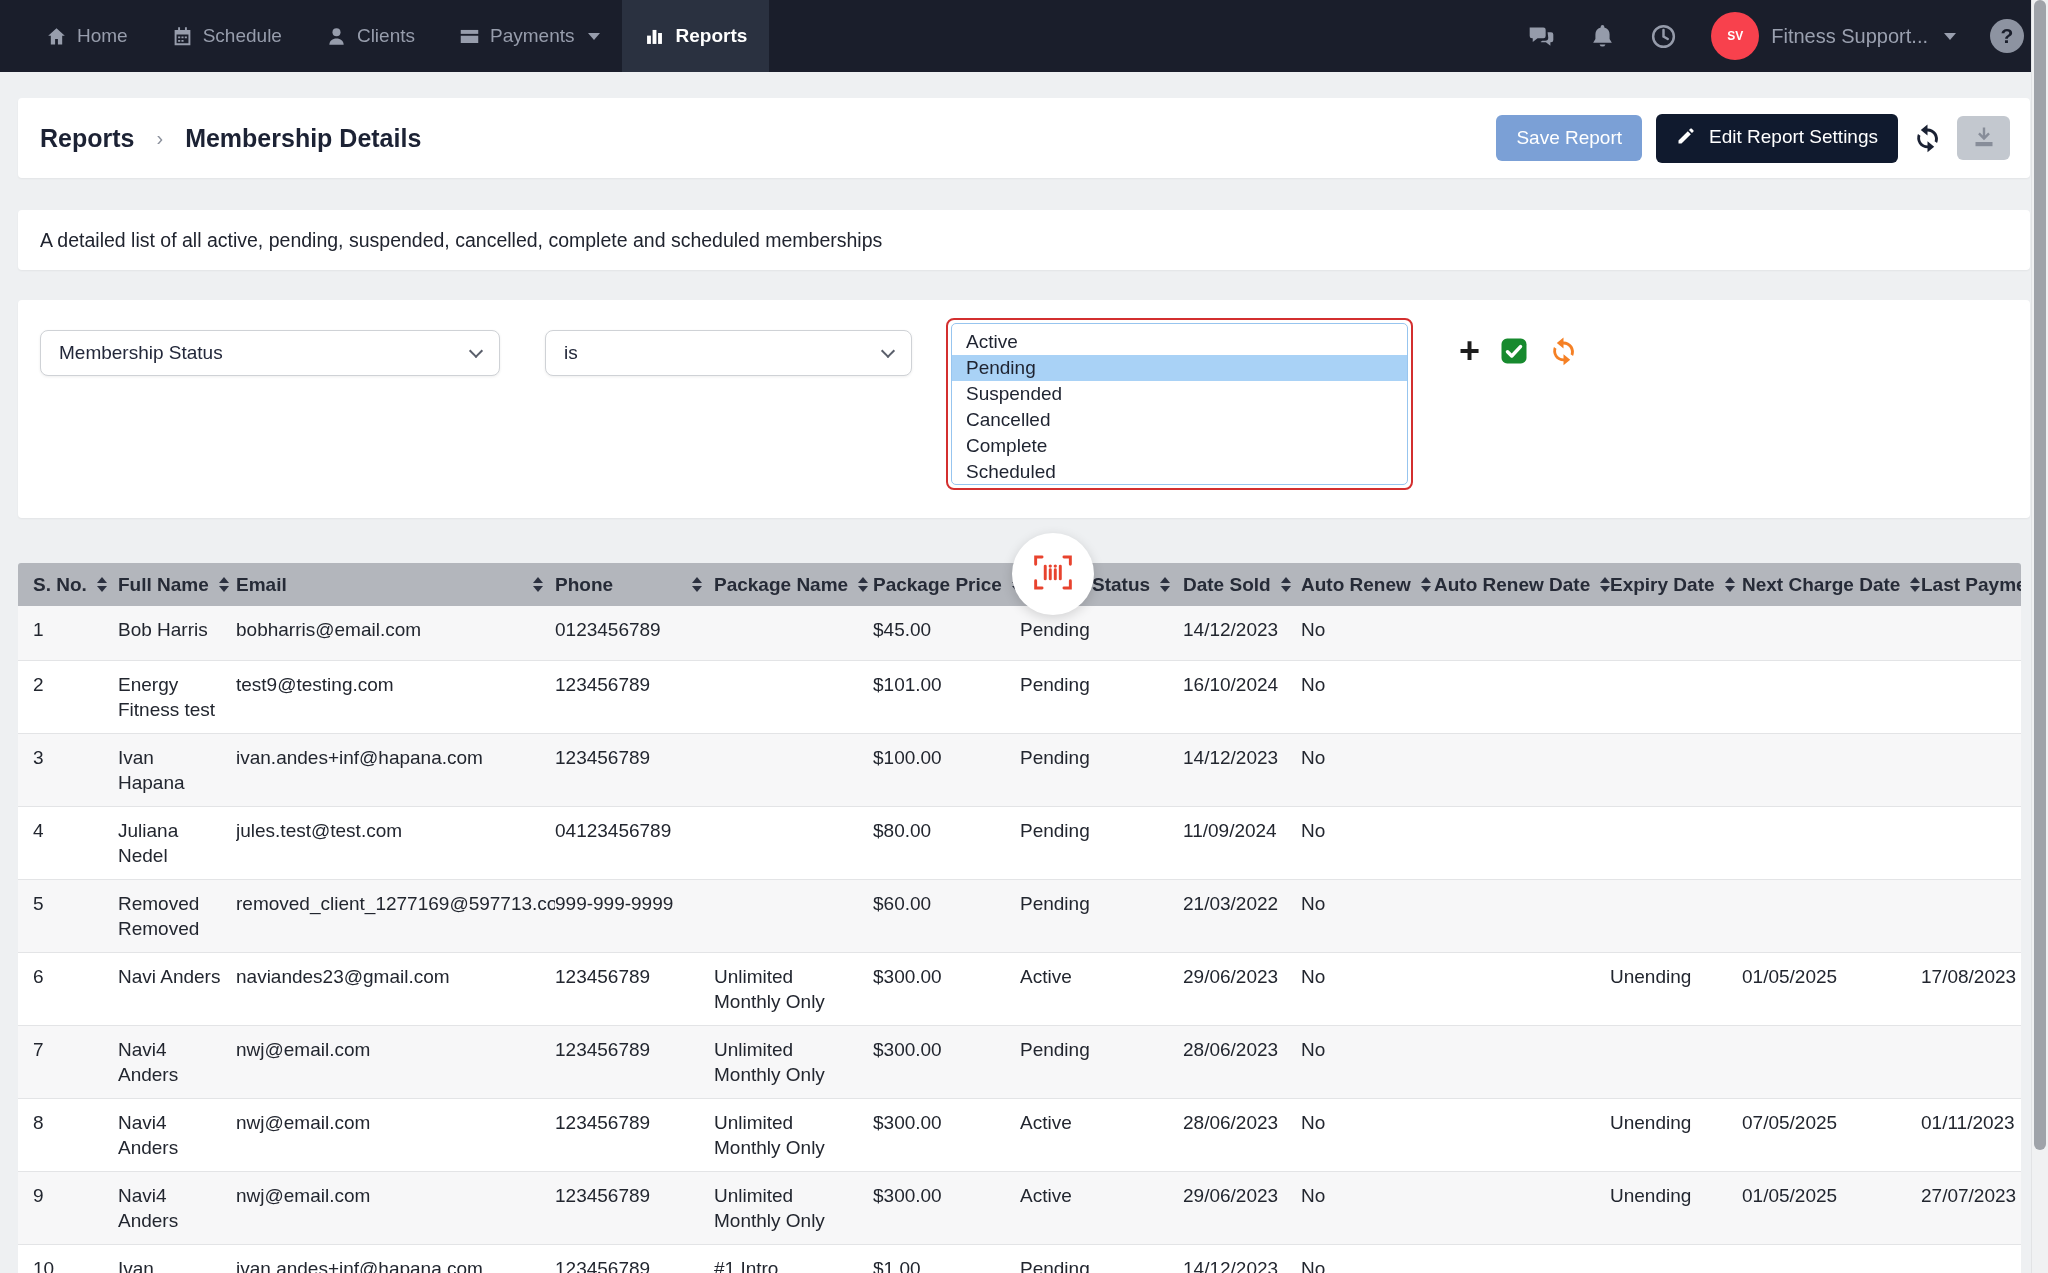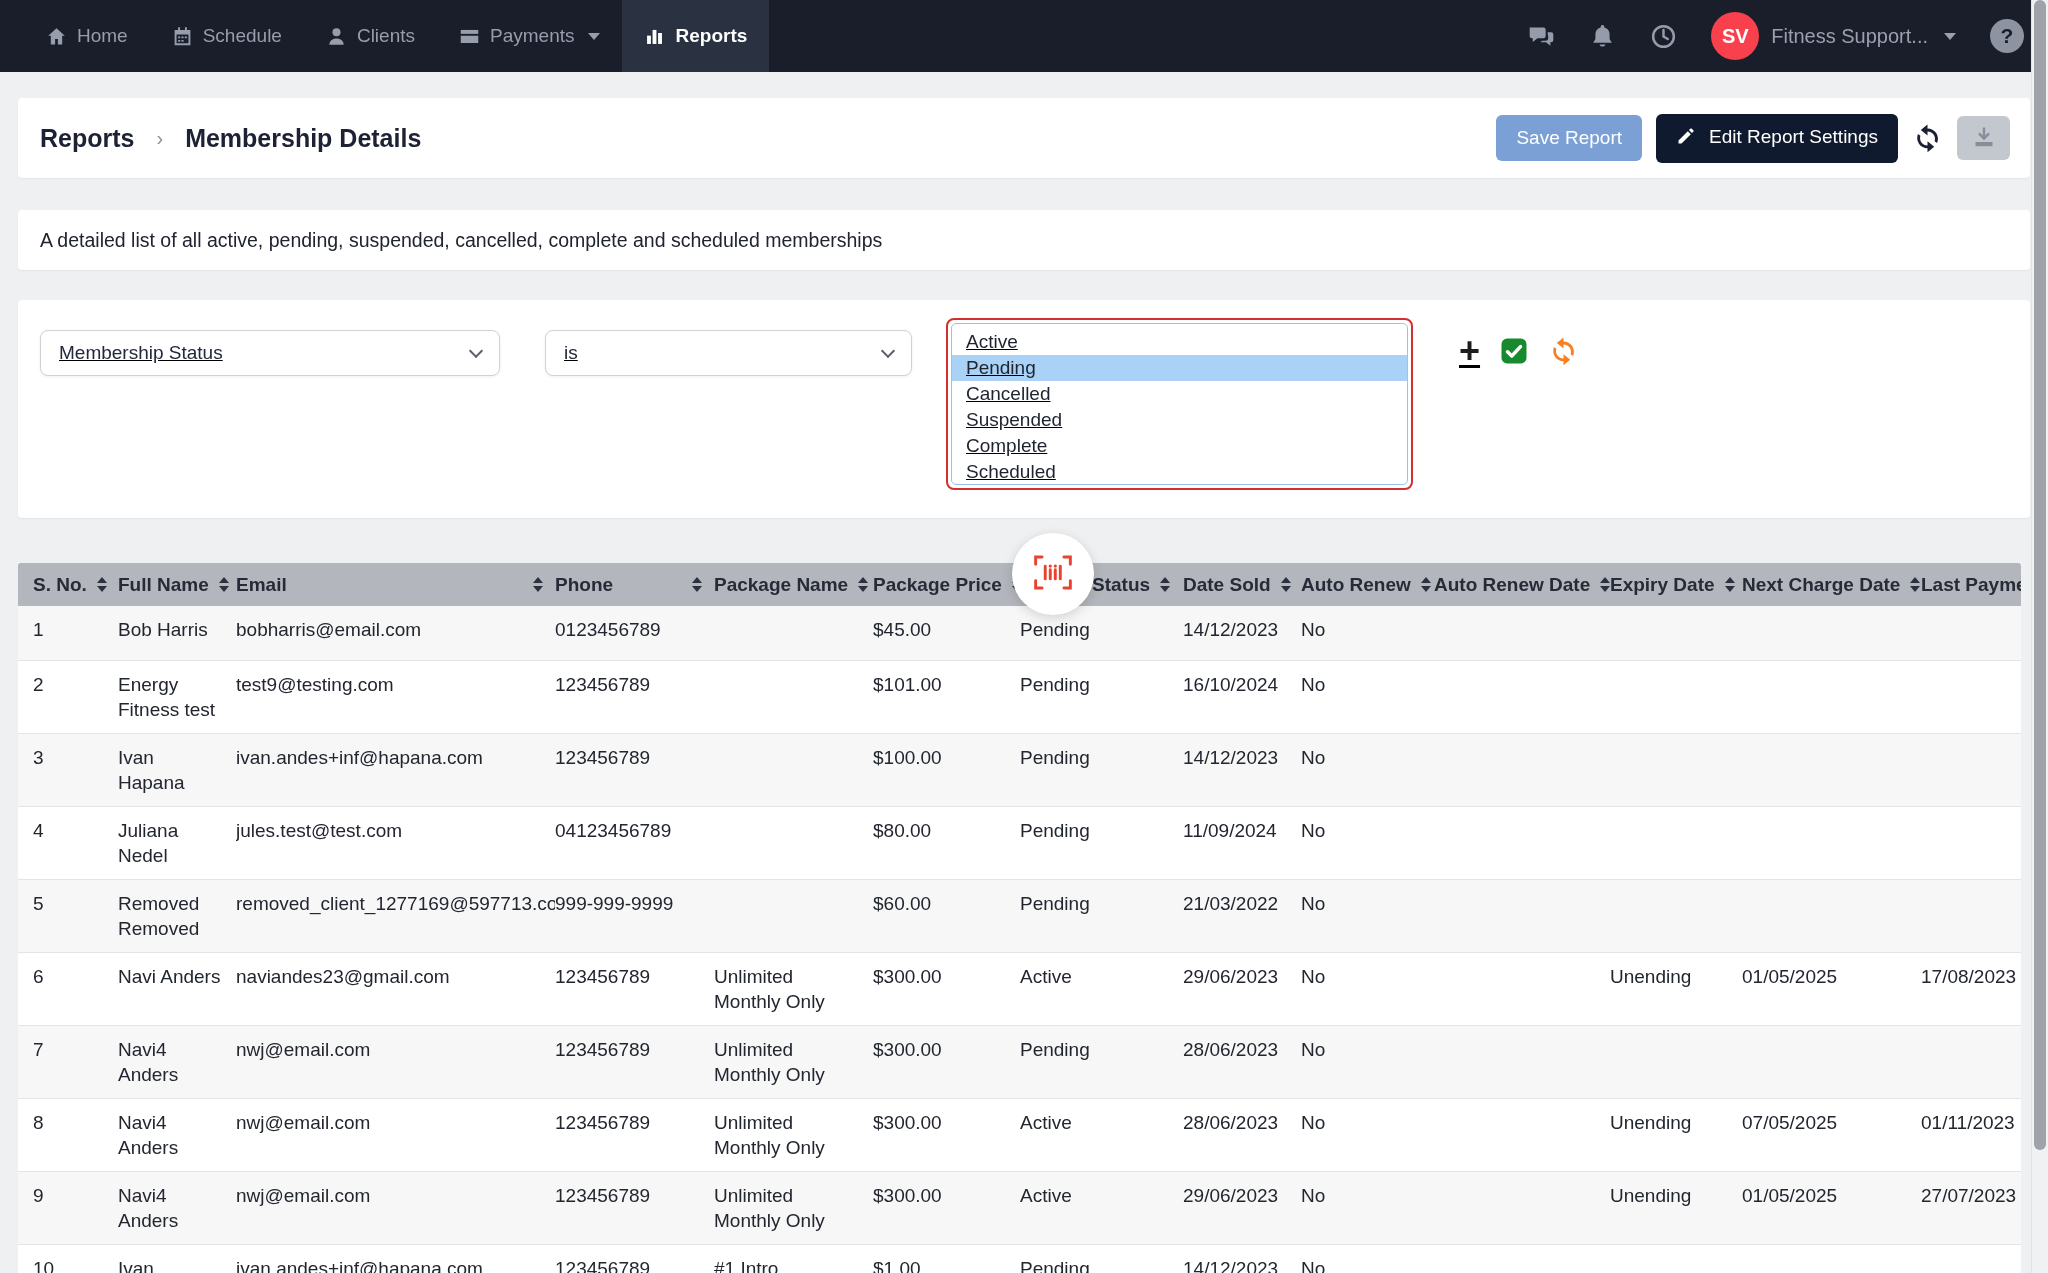--- a/index.html
+++ b/index.html
@@ -21,21 +21,21 @@
   }
   .nav-item.active { background: var(--nav-active-bg,#2a3140); color:#fff; font-weight:bold; }
   .nav-item svg { width:21px; height:21px; display:block; }
   .caret { width:0; height:0; border-left:6px solid transparent; border-right:6px solid transparent;
     border-top:7px solid currentColor; margin-left:4px; }
   .nav-right { display:flex; align-items:center; gap:34px; }
   .nav-icon-btn { color:#959baa; cursor:pointer; }
   .nav-icon-btn svg { width:27px; height:27px; display:block; }
   .account { display:flex; align-items:center; gap:12px; cursor:pointer; }
   .avatar { width:48px; height:48px; border-radius:50%; background:var(--avatar-red,#f8414d);
-    color:#fff; font-weight:bold; font-size:20px; display:flex; align-items:center; justify-content:center; }
+    color:#fff; font-weight:bold; font-size:12px; display:flex; align-items:center; justify-content:center; }
   .account-name { color:#9aa0af; font-size:20px; }
   .account .caret { color:#9aa0af; }
   .help-circle { width:34px; height:34px; border-radius:50%; background:#8d93a1; color:#1a1e2b;
     font-weight:bold; font-size:21px; display:flex; align-items:center; justify-content:center; cursor:pointer; }
   
   main { padding: 26px 18px 0 18px; }
   .card { background:#fff; border-radius:4px; box-shadow:0 1px 2px rgba(0,0,0,0.05); }
   .crumb-bar { height:80px; display:flex; align-items:center; justify-content:space-between;
     padding:0 20px 0 22px; margin-bottom:32px; }
   .breadcrumb { display:flex; align-items:center; gap:22px; font-size:25px; color:#1c2234; }
@@ -49,21 +49,21 @@
   .btn-edit { background: var(--dark-navy,#101a2e); display:flex; align-items:flex-start; gap:13px; }
   .btn-edit svg { width:20px; height:20px; }
   .icon-plain { color:#1a2133; cursor:pointer; }
   .icon-plain svg { width:31px; height:31px; display:block; }
   .btn-download { background:#c3c8cf; border:none; border-radius:6px; width:53px; height:44px;
     display:flex; align-items:center; justify-content:center; cursor:pointer; color:#878d99; }
   .btn-download svg { width:24px; height:24px; }
   .desc-card { height:60px; display:flex; align-items:center; padding:18px 22px;
     font-size:19.5px; color:#20242f; margin-bottom:30px; }
   
-  .filter-card { height:218px; display:flex; align-items:flex-start; padding-left:22px; margin-bottom:45px;text-decoration:underline; }
+  .filter-card { height:218px; display:flex; align-items:flex-start; padding-left:22px; margin-bottom:45px; }
   .select { height:46px; border:1px solid #cfd2d6; border-radius:8px; background:#fff;
     display:flex; align-items:center; justify-content:space-between; padding:0 18px;
     font-size:19px; color:#23283a; margin-top:30px; box-shadow:0 1px 3px rgba(0,0,0,.07); cursor:pointer; }
   .select.field { width:460px; margin-right:45px; }
   .select.op { width:367px; margin-right:34px; }
   .chev { width:10px; height:10px; border-right:2px solid #5a5f6b; border-bottom:2px solid #5a5f6b;
     transform:rotate(45deg); margin-top:-5px; }
   .multiselect { width:467px; height:172px; margin-top:18px; margin-right:46px;
     border:2px solid #d32f2f; border-radius:8px; padding:3px; background:#fff; }
   .ms-inner { border:1px solid #97c5ef; border-radius:5px; height:100%; padding:5px 0; overflow:hidden; }
@@ -229,22 +229,22 @@
         <span class="chev"></span>
       </div>
       <div class="select op">
         <span>is</span>
         <span class="chev"></span>
       </div>
       <div class="multiselect">
         <div class="ms-inner" id="ms-inner">
             <div class="ms-option">Active</div>
             <div class="ms-option selected">Pending</div>
+            <div class="ms-option">Suspended</div>
             <div class="ms-option">Cancelled</div>
-            <div class="ms-option">Suspended</div>
             <div class="ms-option">Complete</div>
             <div class="ms-option">Scheduled</div>
           </div>
       </div>
       <div class="filter-icons">
         <span class="plus-icon">+</span>
         <span class="check-icon" id="check-slot">
             <svg viewBox="0 0 24 24">
               <rect x="2" y="2" width="20" height="20" rx="4.5" fill="var(--green-check,#178a2e)"></rect>
               <path d="M6.8 12.6l3.4 3.4 7-7.5" stroke="#fff" stroke-width="2.8" fill="none" stroke-linecap="round" stroke-linejoin="round"></path>

